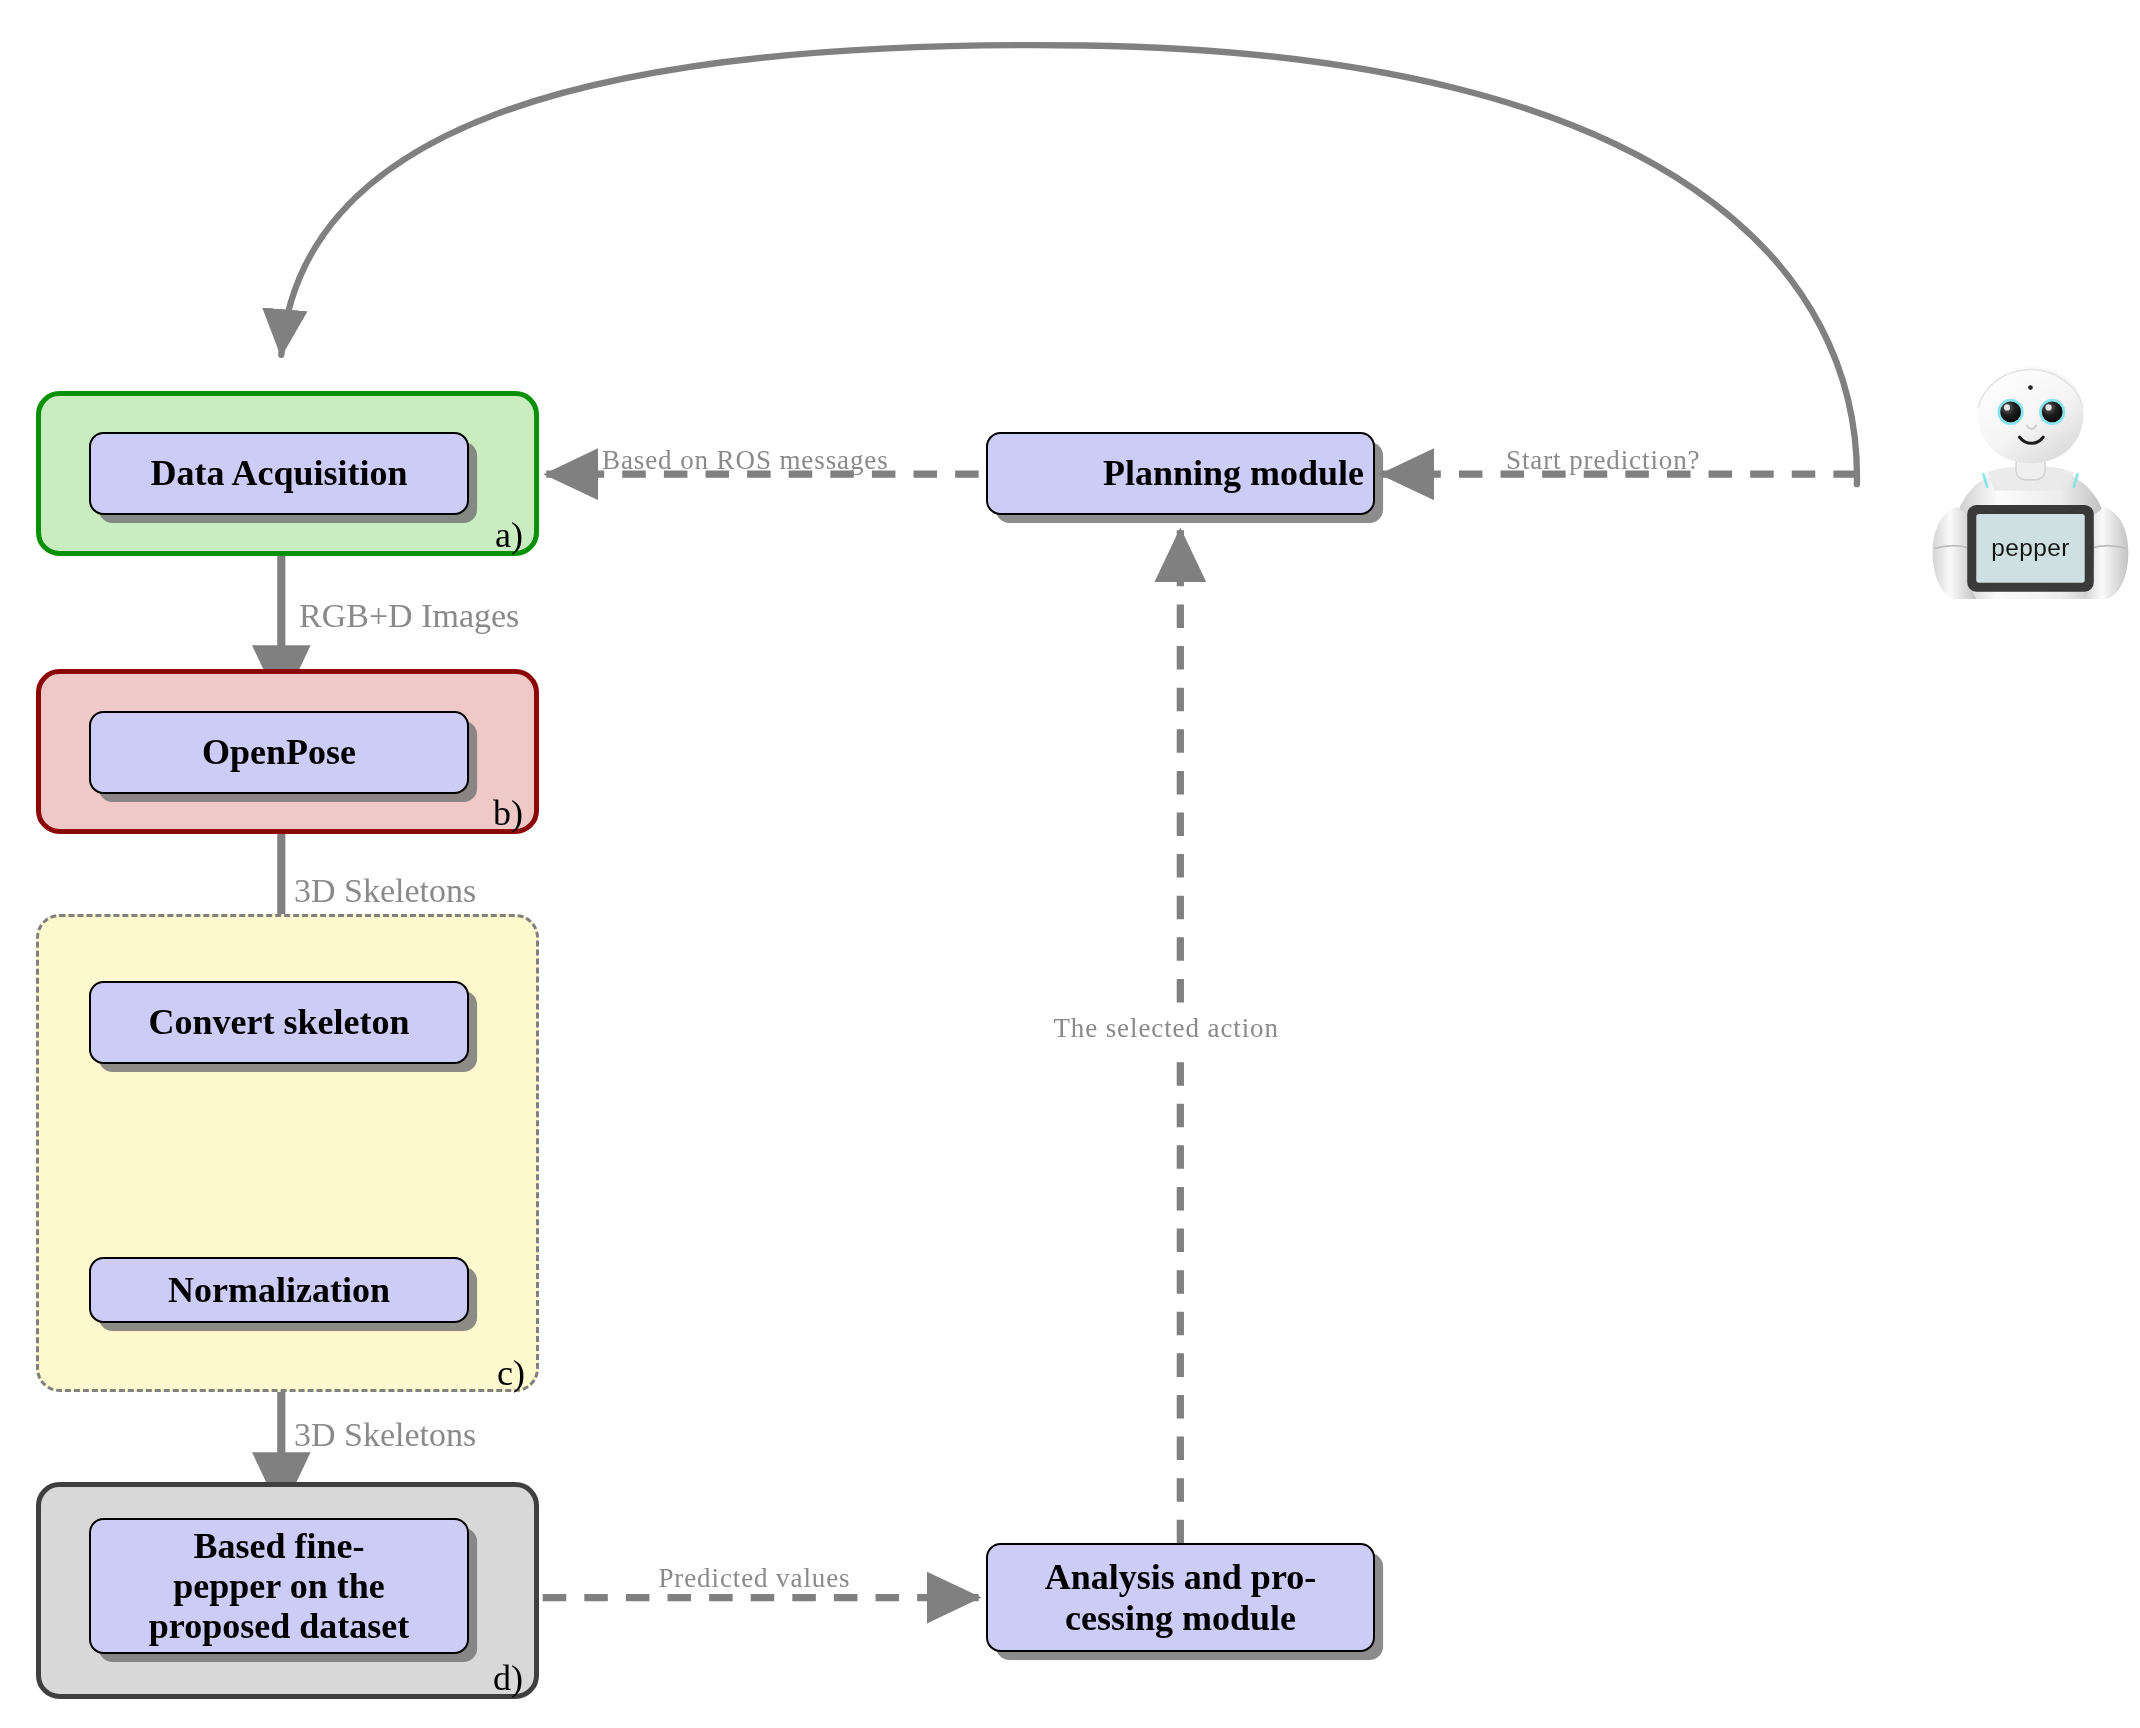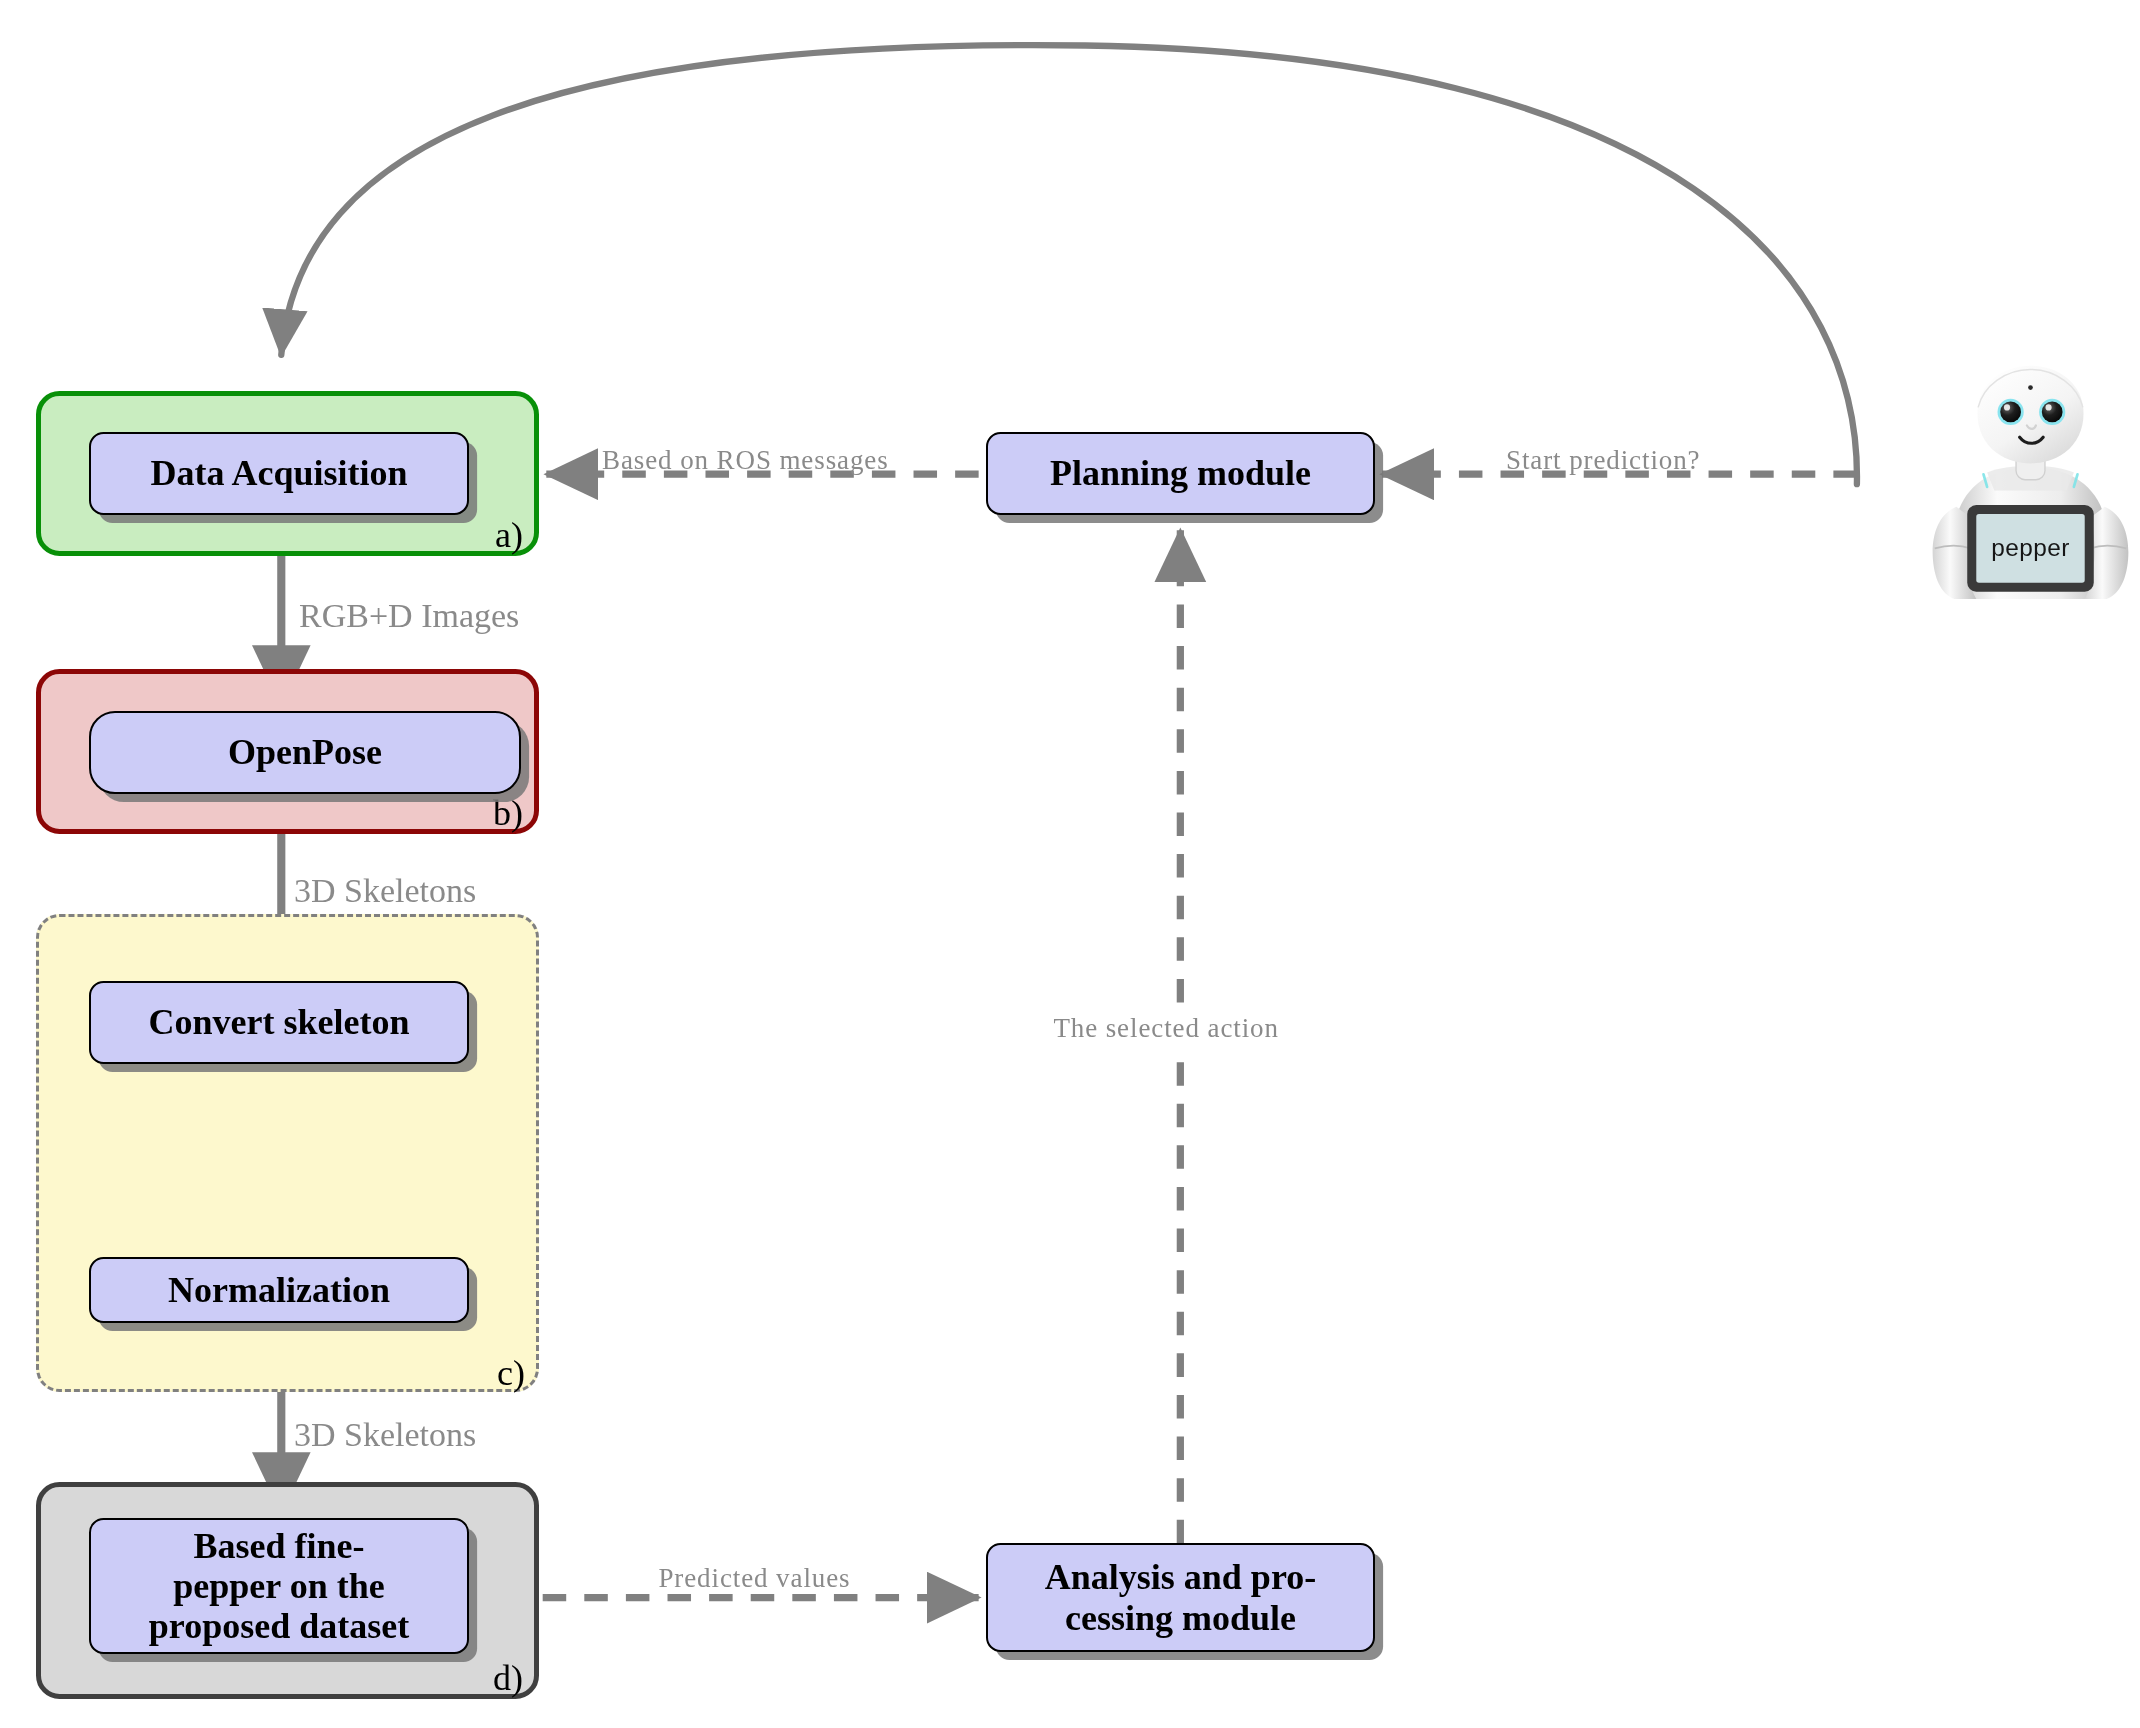--- a/index.html
+++ b/index.html
@@ -63,25 +63,25 @@
     align-items: center;
     justify-content: center;
     text-align: center;
     color: #000000;
     font-size: 36px;
     line-height: 1.12;
     padding: 3.6px 9px;
     font-weight: bold;
   }
   #node-data-acq     { left: 89px;  top: 432px;  width: 380px; height: 83px; }
-  #node-openpose     { left: 89px;  top: 711px;  width: 432px; height: 83px; border-radius: 26px; }
+  #node-openpose     { left: 89px;  top: 711px;  width: 380px; height: 83px; }
   #node-convert      { left: 89px;  top: 981px; width: 380px; height: 83px; }
   #node-normalize    { left: 89px;  top: 1257px; width: 380px; height: 66px; }
   #node-model        { left: 89px;  top: 1518px; width: 380px; height: 136px; }
-  #node-planning     { left: 986px; top: 432px;  width: 389px; height: 83px; }
+  #node-planning     { left: 986px; top: 432px;  width: 389px; height: 83px; justify-content: flex-end; }
   #node-analysis     { left: 986px; top: 1543px; width: 389px; height: 109px; }
 
   
   #arrows {
     position: absolute;
     left: 0; top: 0;
     width: 2140px; height: 1729px;
     pointer-events: none;
   }
 

